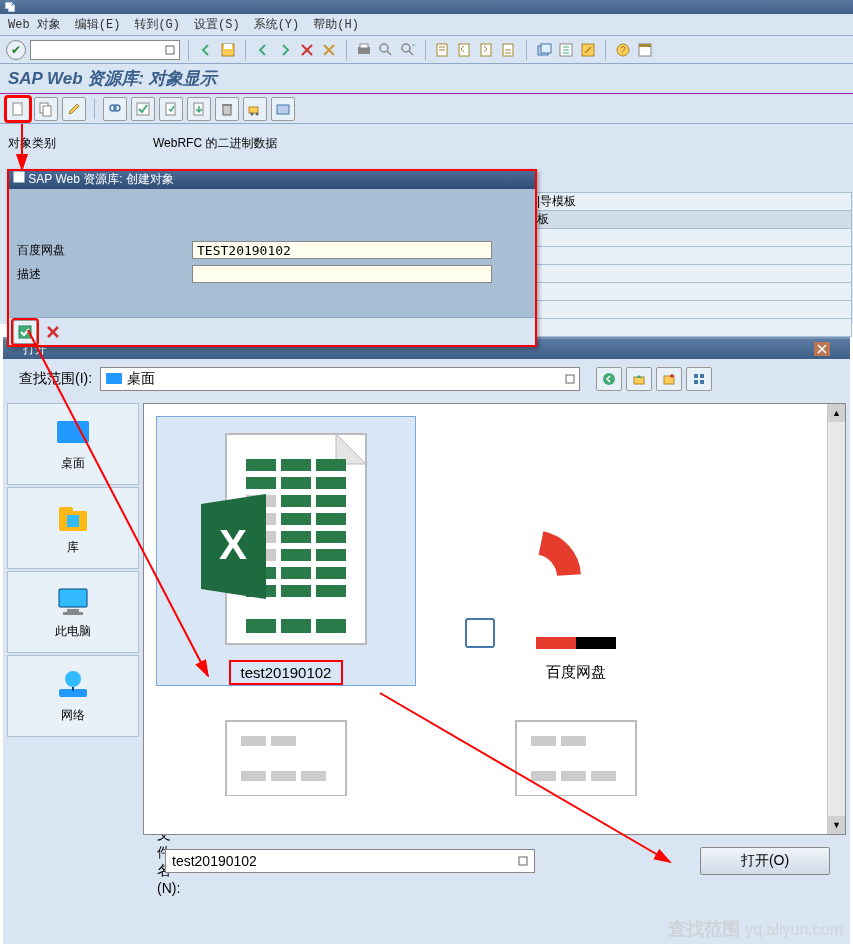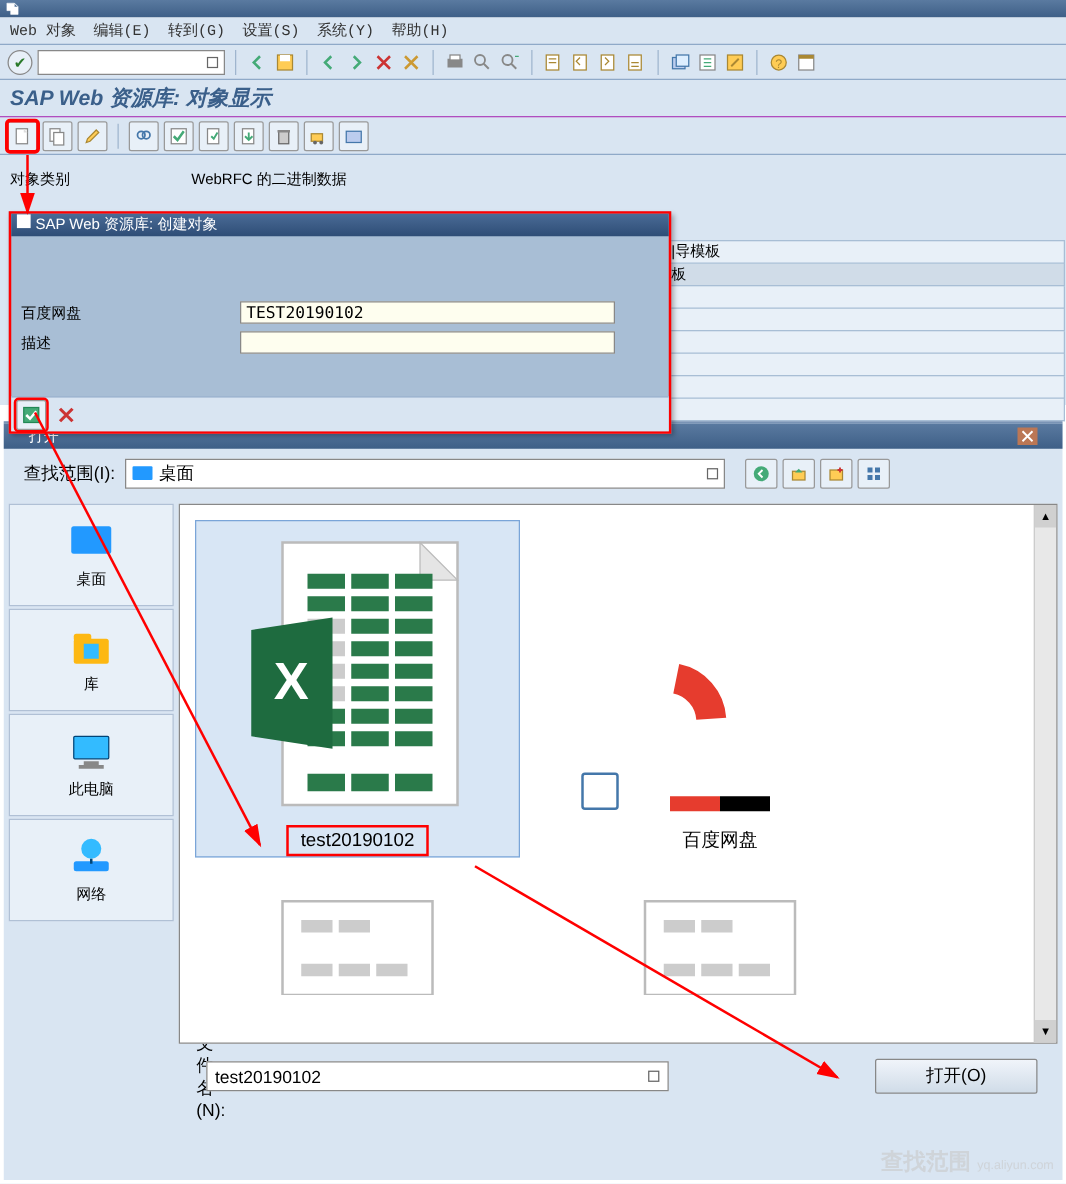--- a/index.html
+++ b/index.html
@@ -71,21 +71,21 @@
 .fd-bottom { padding: 4px 20px; font-size: 14px; }
 .fd-bottom .brow { display: flex; align-items: center; height: 36px; gap: 8px; }
 .fd-bottom .blbl { width: 130px; padding-left: 134px; }
 .fd-bottom .binput { flex: 0 0 370px; height: 24px; background: #fff; border: 1px solid #888; display: flex; align-items: center; padding: 0 6px; font-family: monospace; }
 .fd-bottom .bbtn { width: 130px; height: 28px; border: 1px solid #888; background: linear-gradient(#F0F4FA,#D0DCE8); display: flex; align-items: center; justify-content: center; border-radius: 2px; }
 
 
 .arrow-line { position: absolute; pointer-events: none; z-index: 50; }
 
 .watermark { position: absolute; right: 10px; bottom: 6px; font-size: 18px; color: rgba(200,200,200,0.6); font-weight: bold; z-index: 60; }
-.watermark small { font-size: 10px; font-weight: normal; }
+.watermark small { font-size: 16px; font-weight: normal; }
 </style>
 </head>
 <body>
 
 <div class="titlebar">
   <svg viewBox="0 0 16 16">
       <path d="M2 2 L10 2 L10 6 L14 6 L14 14 L6 14 L6 10 L2 10 Z" fill="#fff" stroke="#fff" stroke-width="0.5"></path>
       <path d="M10 2 L14 6" stroke="#fff" stroke-width="1" fill="none"></path>
     </svg>
 </div>

